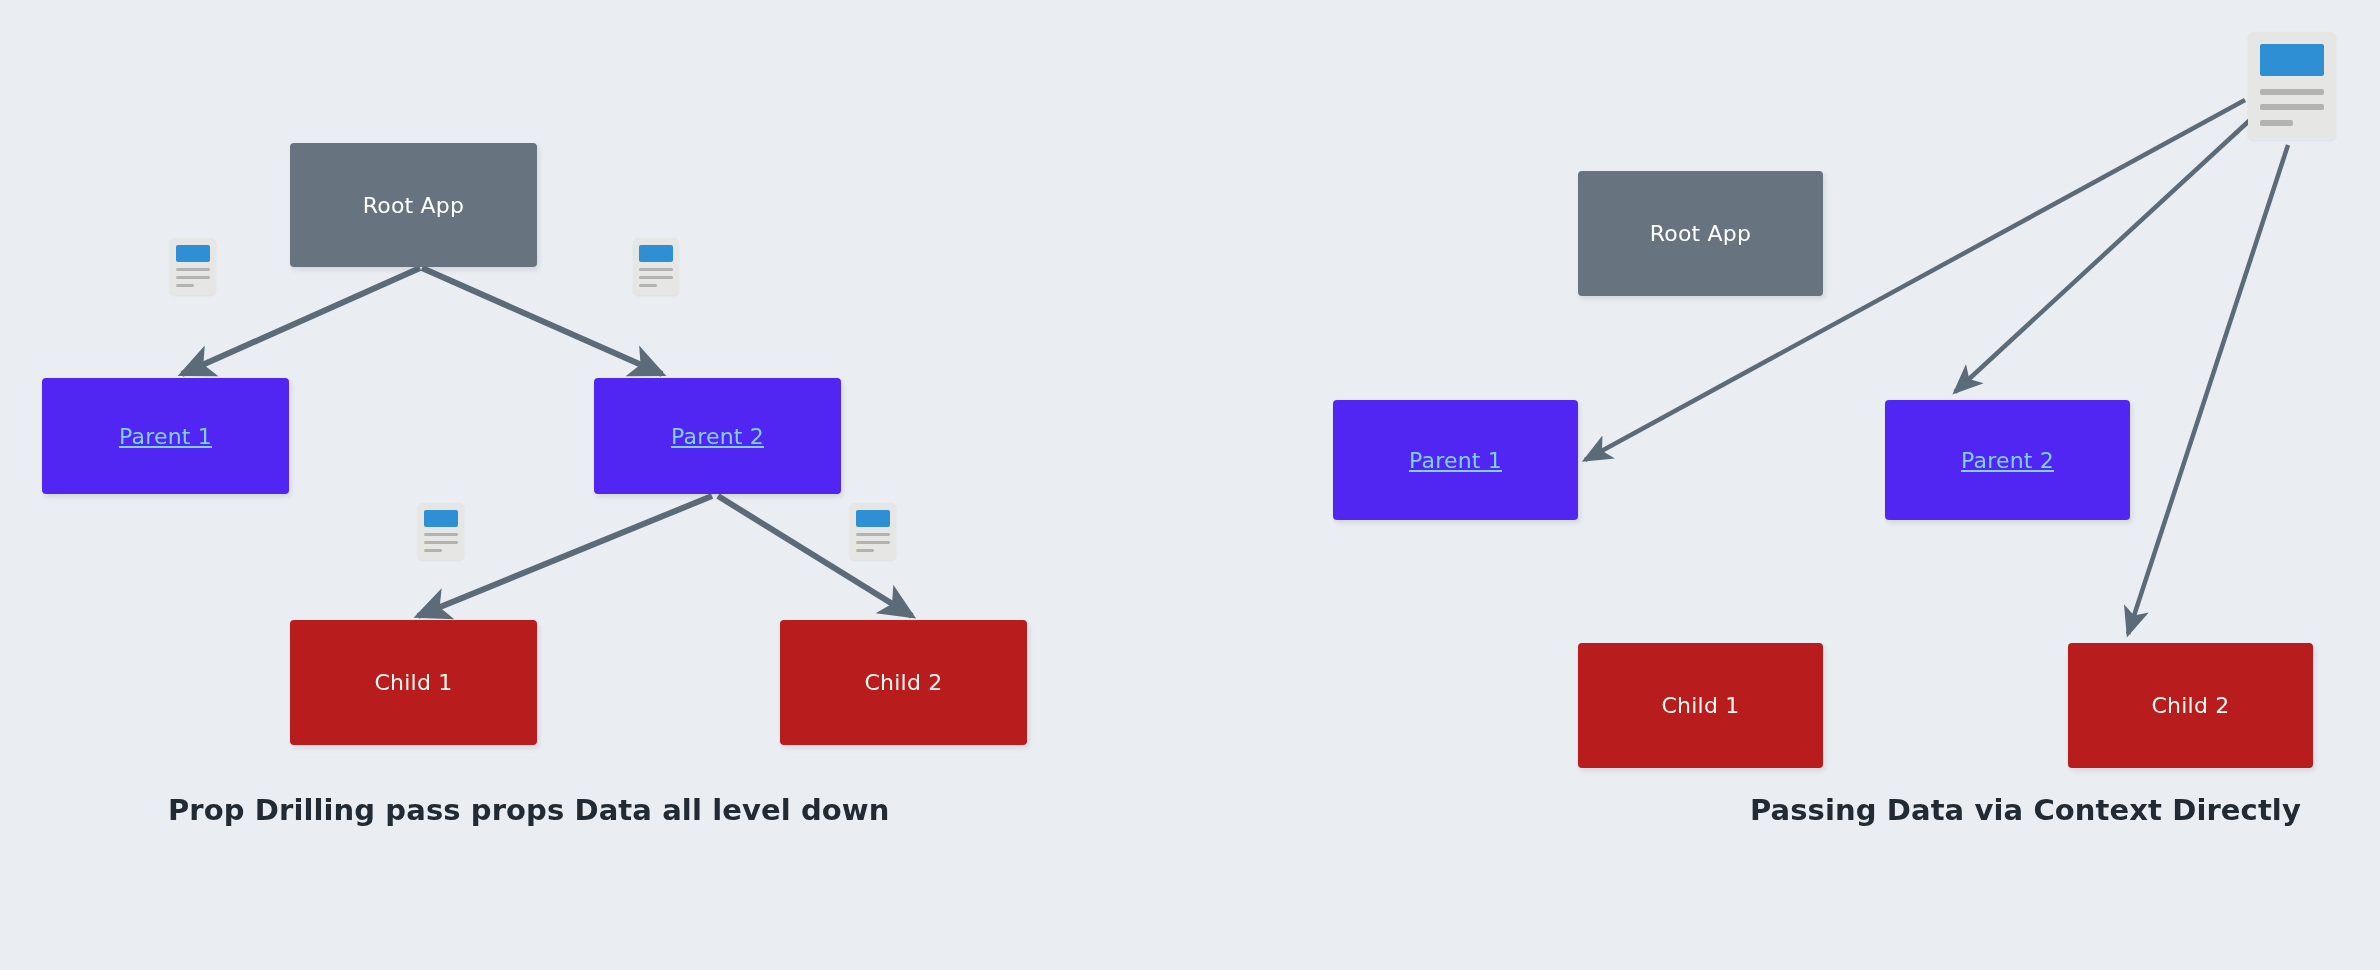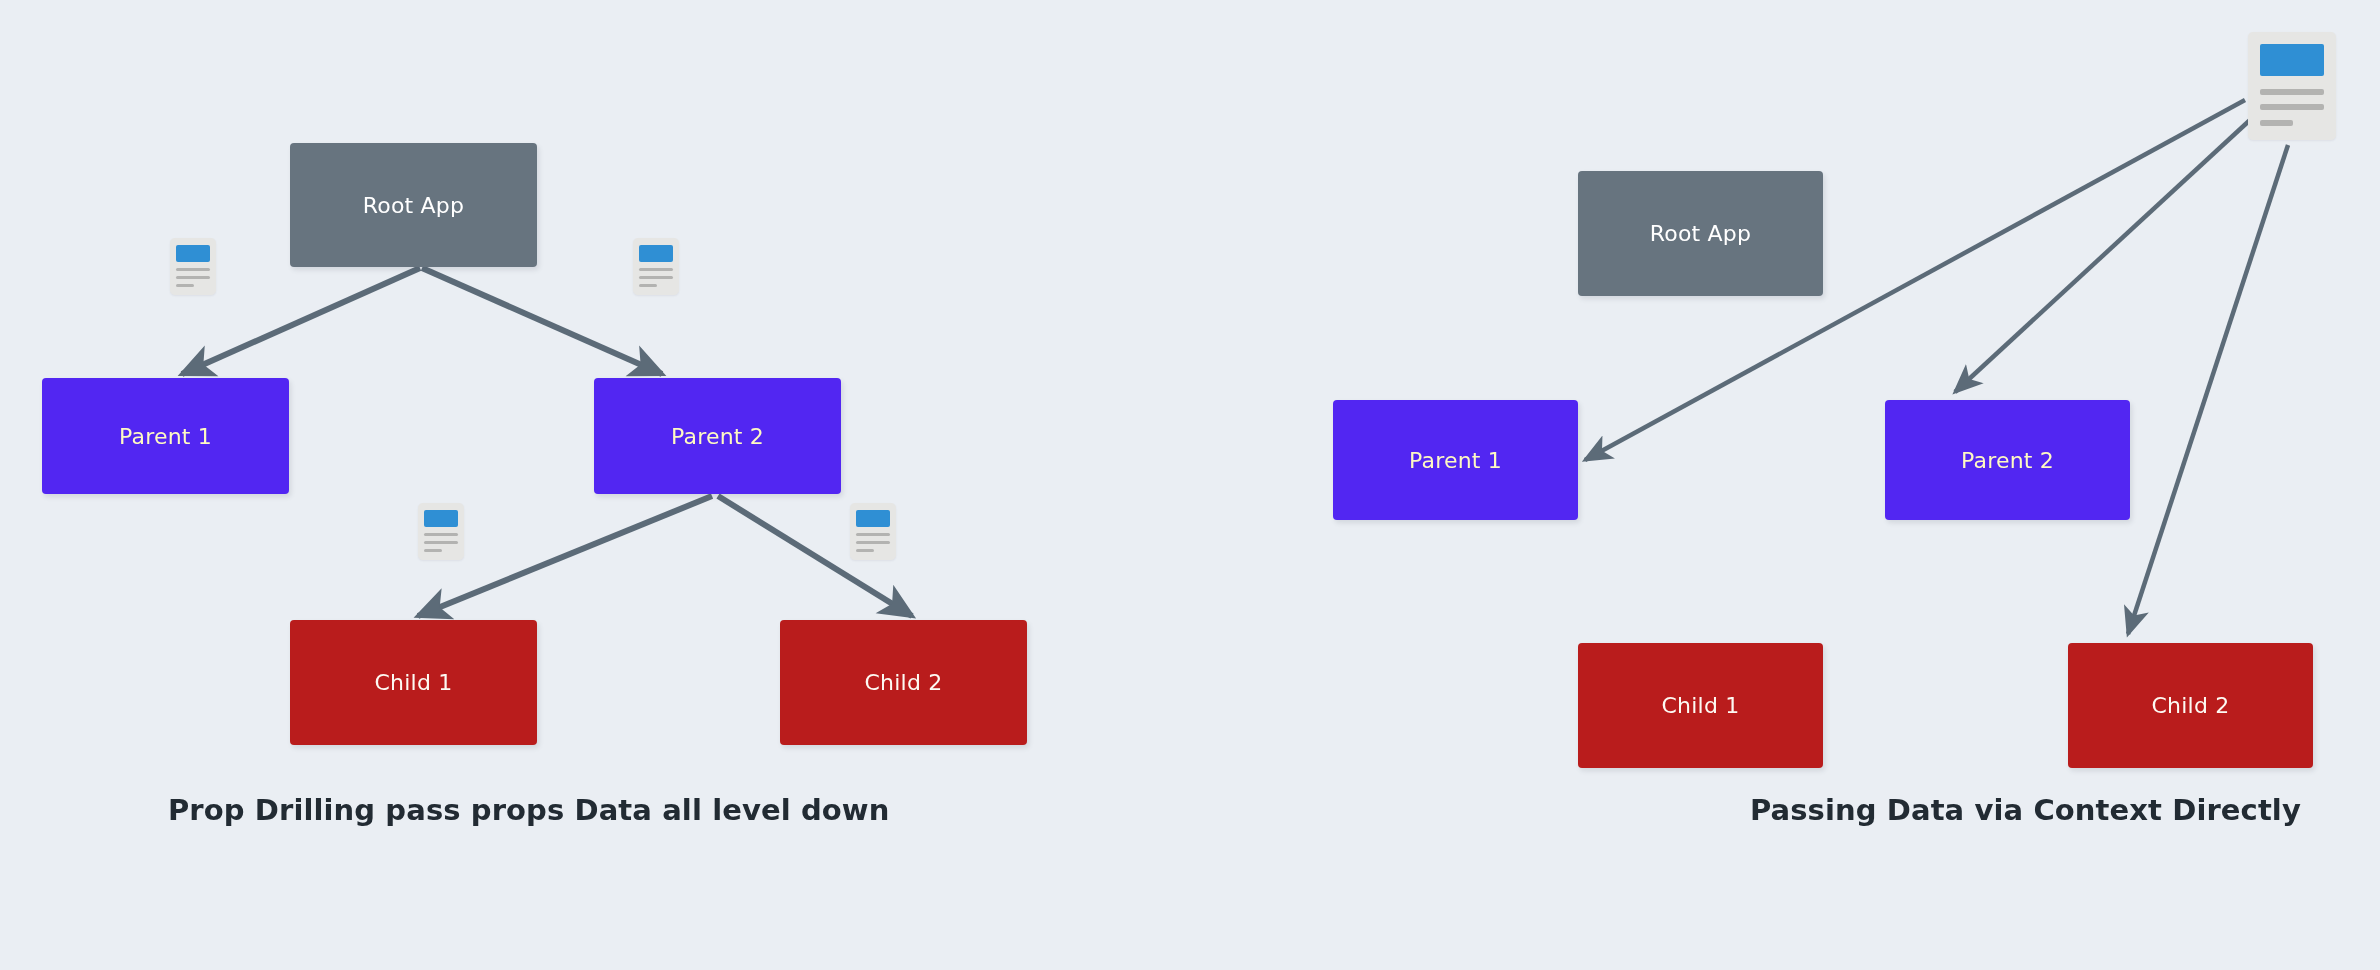--- a/index.html
+++ b/index.html
@@ -40,21 +40,22 @@
     text-align: right;
     box-shadow: 2px 3px 5px rgba(60,70,85,0.13);
     z-index: 3;
   }
   .node.root {
     background: #67747f;
     color: #ffffff;
   }
   .node.parent {
     background: #5226f2;
-    color: #fef9c3;
+    color: #7dd3fc;
+    text-decoration: underline;
   }
   .node.child {
     background: #b91c1c;
     color: #fdfaf3;
   }
   .doc-icon {
     position: absolute;
     background: #e6e6e4;
     border-radius: 5px;
     box-sizing: border-box;

